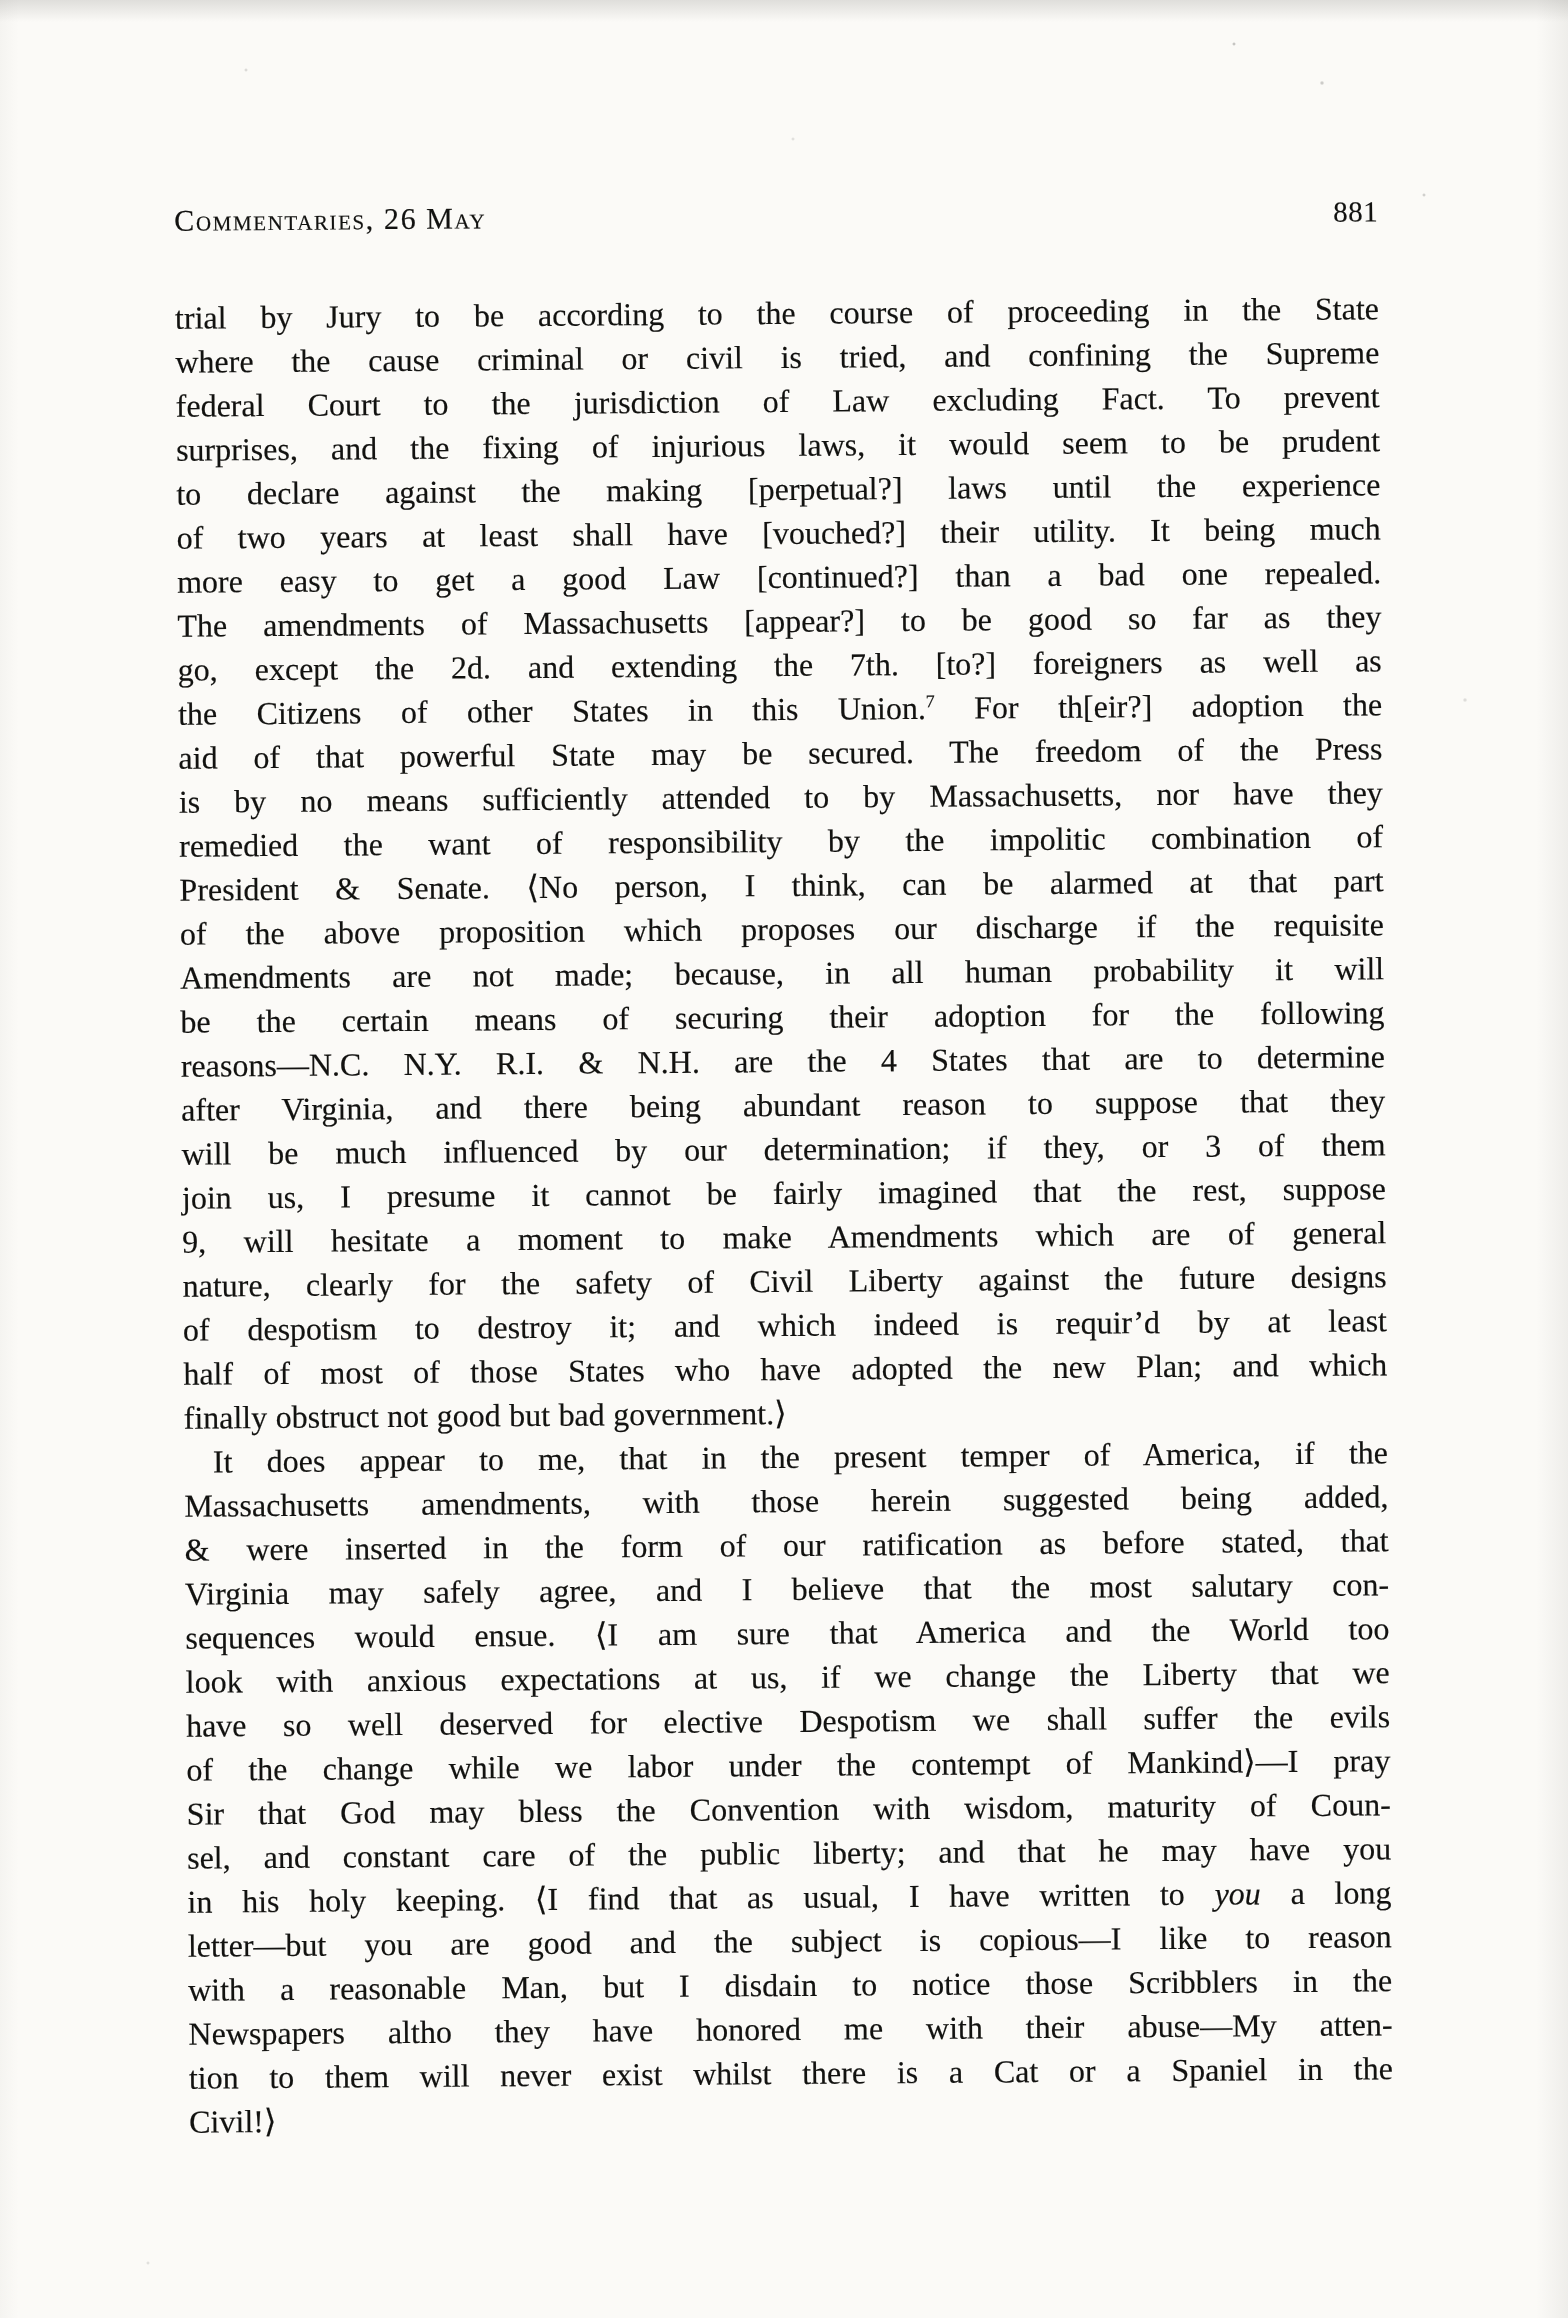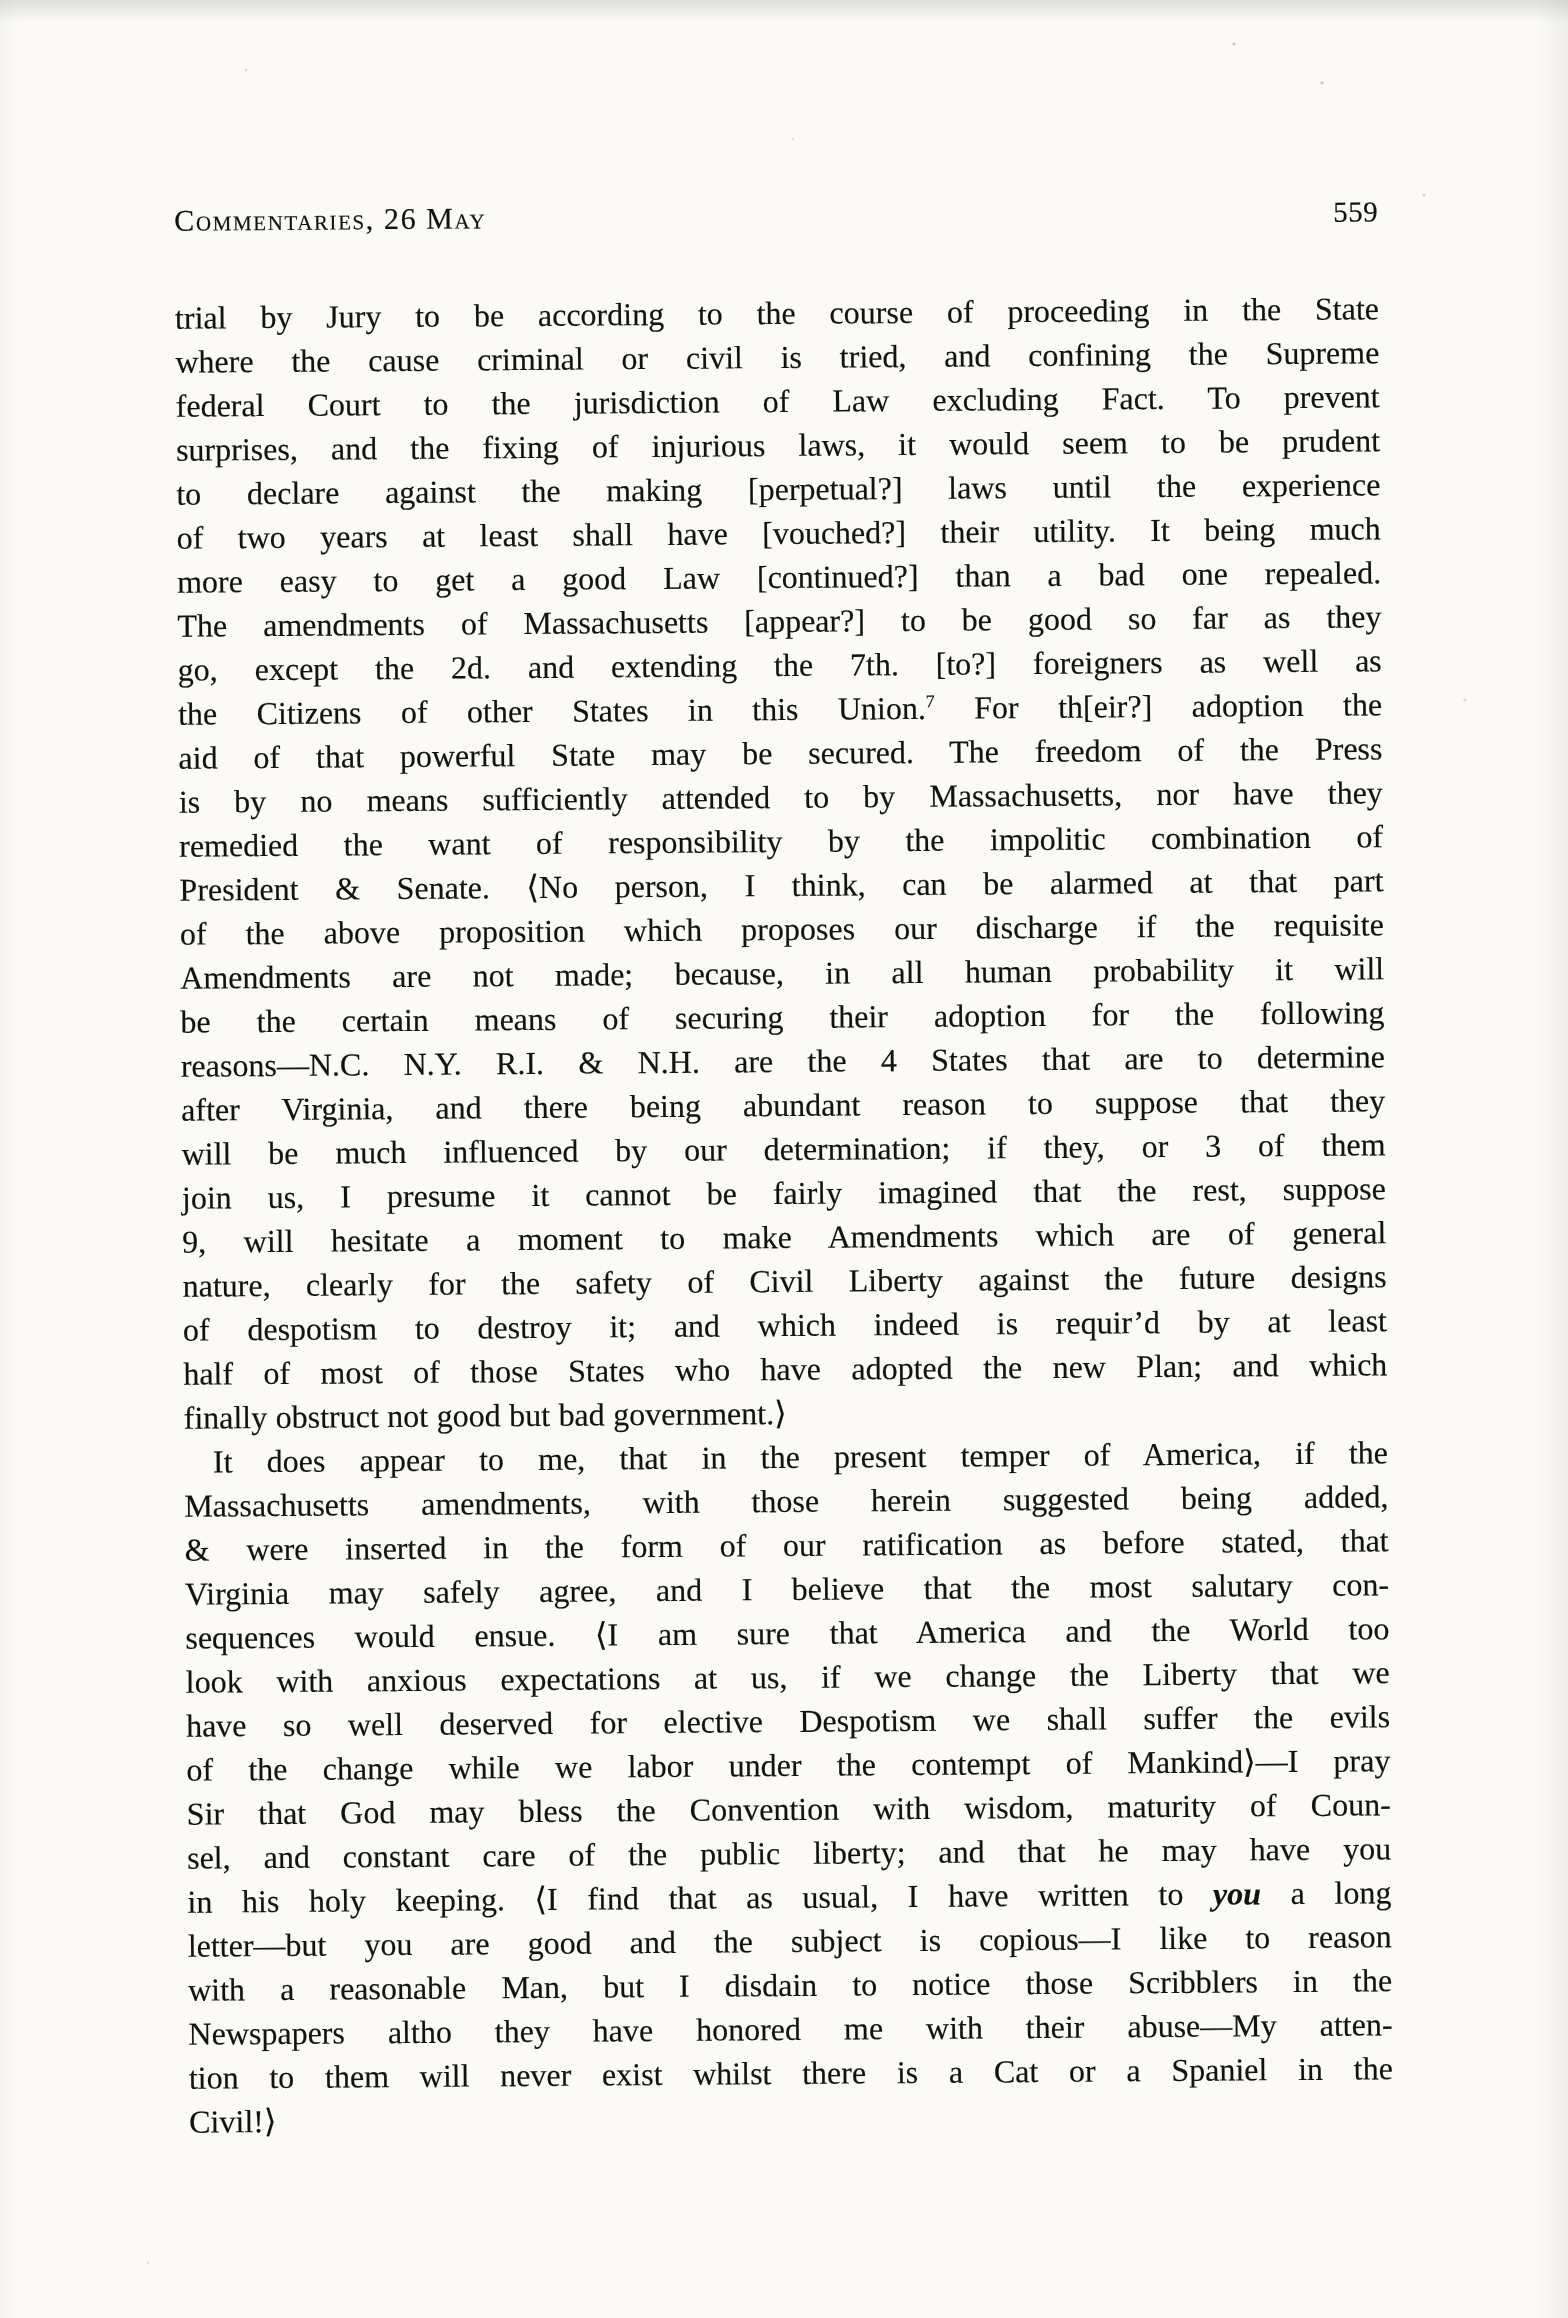--- a/index.html
+++ b/index.html
@@ -58,35 +58,35 @@
     height: 44px;
     text-align: justify;
     text-align-last: justify;
     word-spacing: 0.5px;
   }
   .line.last {
     text-align: left;
     text-align-last: left;
   }
   .line.first-indent { text-indent: 29px; }
-  .italic { font-style: italic; font-weight: bold; }
+  .italic { font-style: italic; }
   sup.footnote {
     font-size: 0.56em;
     vertical-align: super;
     line-height: 0;
     letter-spacing: 0;
   }
 </style>
 </head>
 <body>
 
 <div class="content">
   <header class="running-head">
     <span class="head-title">Commentaries, 26 May</span>
-    <span class="page-number">559</span>
+    <span class="page-number">881</span>
   </header>
   <main class="text-block">
       <div class="paragraph">
         <div class="line"><span class="">trial by Jury to be according to the course of proceeding in the State</span></div>
         <div class="line"><span class="">where the cause criminal or civil is tried, and confining the Supreme</span></div>
         <div class="line"><span class="">federal Court to the jurisdiction of Law excluding Fact. To prevent</span></div>
         <div class="line"><span class="">surprises, and the fixing of injurious laws, it would seem to be prudent</span></div>
         <div class="line"><span class="">to declare against the making [perpetual?] laws until the experience</span></div>
         <div class="line"><span class="">of two years at least shall have [vouched?] their utility. It being much</span></div>
         <div class="line"><span class="">more easy to get a good Law [continued?] than a bad one repealed.</span></div>

